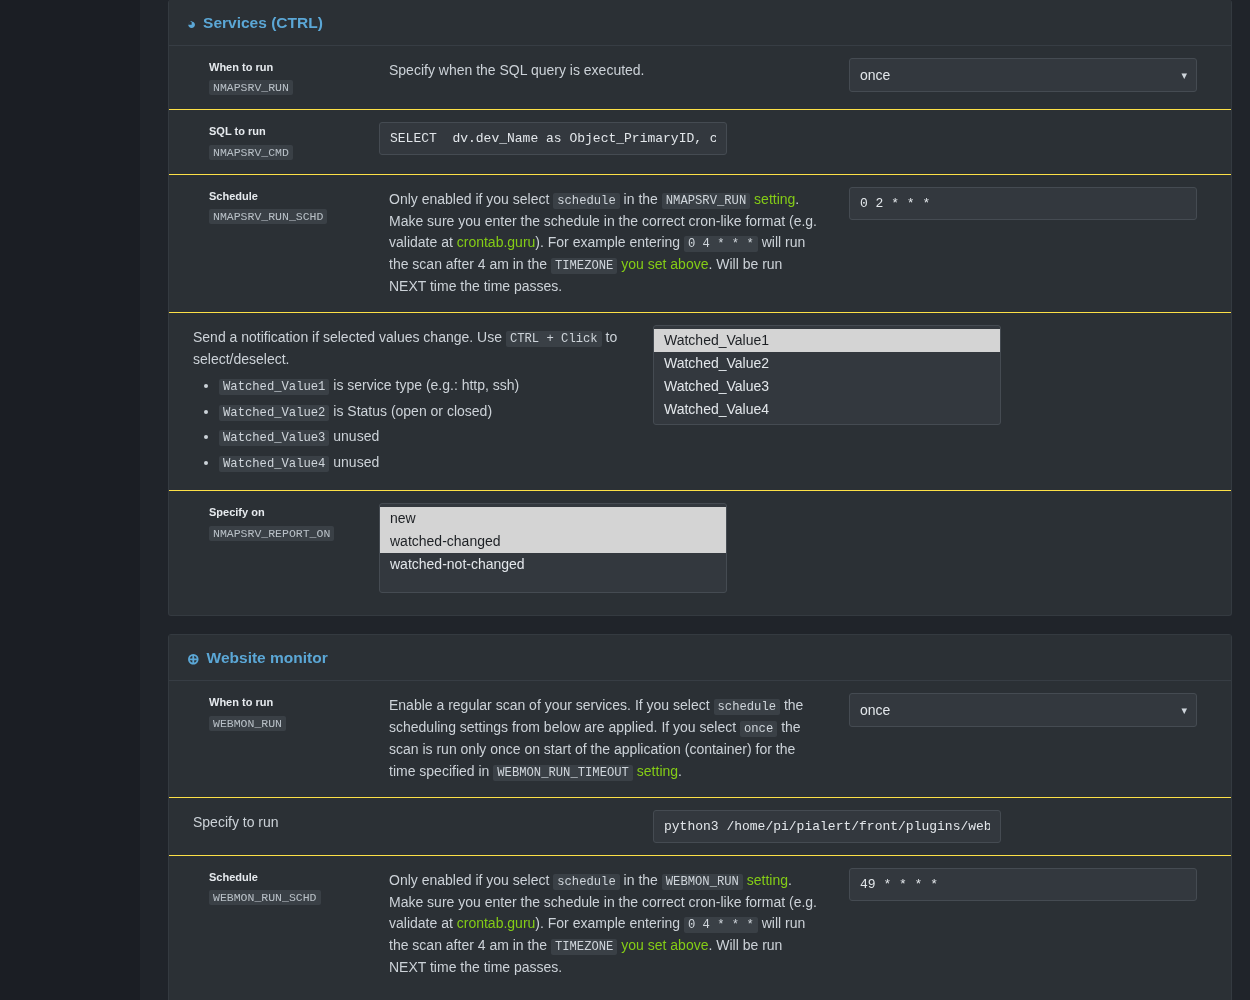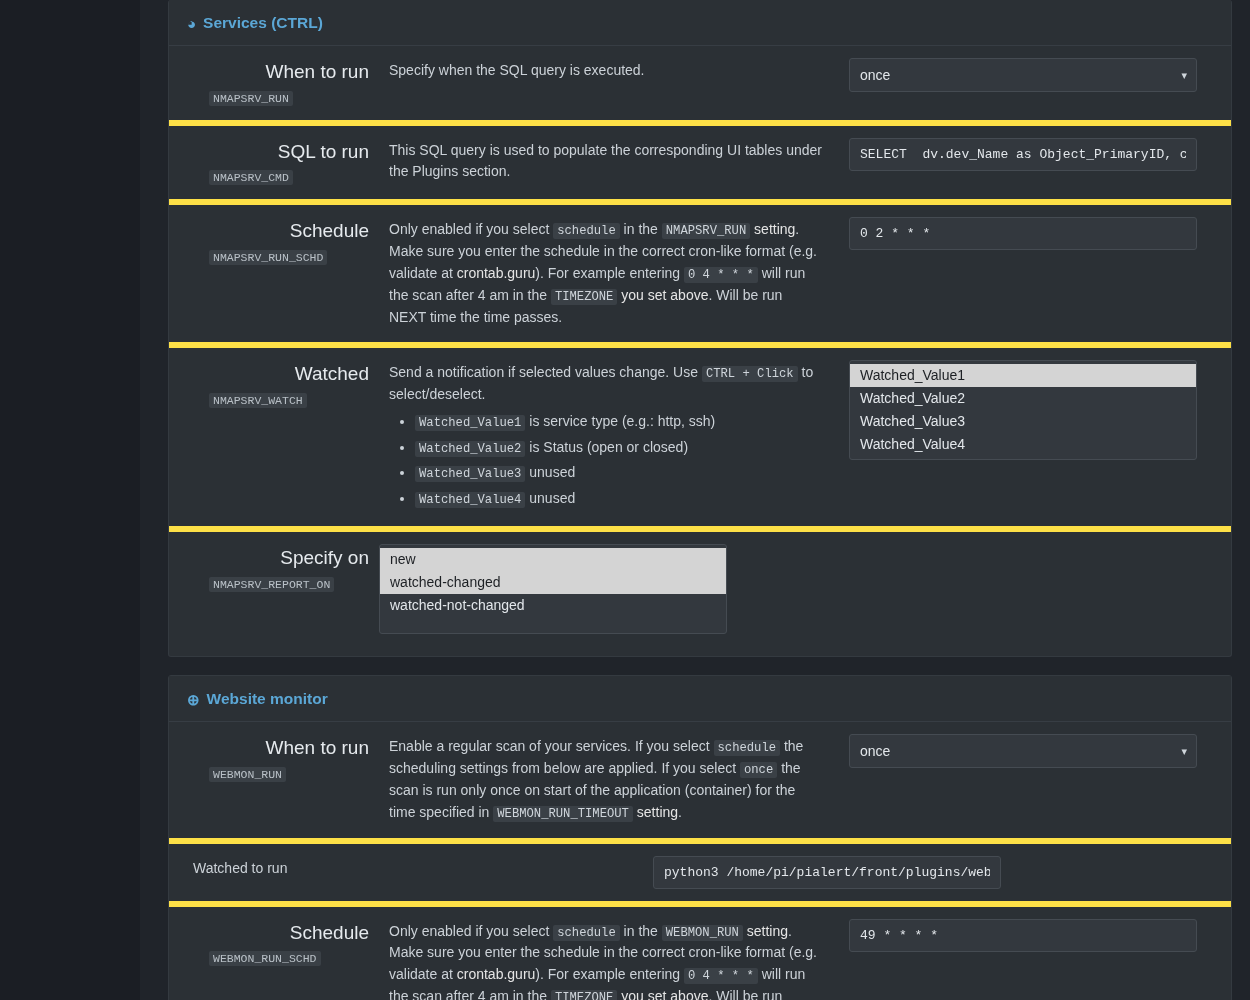--- a/index.html
+++ b/index.html
@@ -53,36 +53,35 @@
   .card-header .hicon {
     font-size: 15px;
     line-height: 1;
     color: #5ba7d6;
   }
   .card-body { padding: 0 0 10px 0; }
 
   .row {
     display: flex;
     align-items: flex-start;
-    border-top: 6px solid #fde047;
+    border-top: 1px solid #fde047;
     padding: 10px 14px 10px 14px;
   }
   .row:first-child { border-top: none; }
 
   .col-label {
     width: 196px;
     flex: 0 0 196px;
     padding: 4px 10px 4px 26px;
   }
   .col-label .lbl {
-    font-weight: 400;
-    font-size: 19px;
+    font-weight: 700;
+    font-size: 11px;
     color: #e6eaee;
     line-height: 1.3;
-    text-align: right;
   }
   .col-label .code-key {
     display: inline-block;
     margin-top: 6px;
     font-family: "Liberation Mono", monospace;
     font-size: 11.5px;
     color: #b9c0c7;
     background: #3a4046;
     padding: 1px 4px;
     border-radius: 2px;
@@ -99,21 +98,21 @@
   .col-desc code, .ic {
     font-family: "Liberation Mono", monospace;
     font-size: 12.2px;
     background: #3a4046;
     color: #cfd5db;
     padding: 1px 4px;
     border-radius: 2px;
     white-space: nowrap;
   }
   .col-desc a, .lnk {
-    color: #e5e5e5;
+    color: #84cc16;
     text-decoration: none;
   }
   .col-desc ul {
     margin: 4px 0 0 0;
     padding-left: 26px;
   }
   .col-desc li { margin: 2px 0; line-height: 1.6; }
 
   .col-field {
     width: 348px;
@@ -189,30 +188,28 @@
           <div class="card-body">
             <div class="row">
               <div class="col-label"><div class="lbl">When to run</div><span class="code-key">NMAPSRV_RUN</span></div>
               <div class="col-desc">Specify when the SQL query is executed.</div>
               <div class="col-field">
                 <div class="sel-wrap"><select class="ctl"><option selected="">once</option></select><span class="chev">▾</span></div>
               </div>
             </div>
             <div class="row">
               <div class="col-label"><div class="lbl">SQL to run</div><span class="code-key">NMAPSRV_CMD</span></div>
-              <div class="col-desc">This SQL query is used to populate the corresponding UI tables under the Plugins section.</div>
               <div class="col-field"><input class="ctl mono-ctl" type="text" value="SELECT  dv.dev_Name as Object_PrimaryID, cast({s-quo" style=""></div>
             </div>
             <div class="row">
               <div class="col-label"><div class="lbl">Schedule</div><span class="code-key">NMAPSRV_RUN_SCHD</span></div>
               <div class="col-desc">Only enabled if you select <code>schedule</code> in the <code>NMAPSRV_RUN</code> <a href="#">setting</a>. Make sure you enter the schedule in the correct cron-like format (e.g. validate at <a href="#">crontab.guru</a>). For example entering <code>0 4 * * *</code> will run the scan after 4 am in the <code>TIMEZONE</code> <a href="#">you set above</a>. Will be run NEXT time the time passes.</div>
               <div class="col-field"><input class="ctl mono-ctl" type="text" value="0 2 * * *" style=""></div>
             </div>
             <div class="row">
-              <div class="col-label"><div class="lbl">Watched</div><span class="code-key">NMAPSRV_WATCH</span></div>
               <div class="col-desc">Send a notification if selected values change. Use <code>CTRL + Click</code> to select/deselect.<ul>
                   <li><code>Watched_Value1</code> is service type (e.g.: http, ssh)</li>
                   <li><code>Watched_Value2</code> is Status (open or closed)</li>
                   <li><code>Watched_Value3</code> unused</li>
                   <li><code>Watched_Value4</code> unused</li>
                 </ul></div>
               <div class="col-field">
                 <div class="listbox watched tall">
                   <div class="opt sel">Watched_Value1</div>
                   <div class="opt">Watched_Value2</div>
@@ -240,21 +237,21 @@
           </div>
           <div class="card-body">
             <div class="row">
               <div class="col-label"><div class="lbl">When to run</div><span class="code-key">WEBMON_RUN</span></div>
               <div class="col-desc">Enable a regular scan of your services. If you select <code>schedule</code> the scheduling settings from below are applied. If you select <code>once</code> the scan is run only once on start of the application (container) for the time specified in <code>WEBMON_RUN_TIMEOUT</code> <a href="#">setting</a>.</div>
               <div class="col-field">
                 <div class="sel-wrap"><select class="ctl"><option selected="">once</option></select><span class="chev">▾</span></div>
               </div>
             </div>
             <div class="row">
-              <div class="col-desc">Watched to run</div>
+              <div class="col-desc">Specify to run</div>
               <div class="col-field"><input class="ctl mono-ctl" type="text" value="python3 /home/pi/pialert/front/plugins/website_monit" style=""></div>
             </div>
             <div class="row">
               <div class="col-label"><div class="lbl">Schedule</div><span class="code-key">WEBMON_RUN_SCHD</span></div>
               <div class="col-desc">Only enabled if you select <code>schedule</code> in the <code>WEBMON_RUN</code> <a href="#">setting</a>. Make sure you enter the schedule in the correct cron-like format (e.g. validate at <a href="#">crontab.guru</a>). For example entering <code>0 4 * * *</code> will run the scan after 4 am in the <code>TIMEZONE</code> <a href="#">you set above</a>. Will be run NEXT time the time passes.</div>
               <div class="col-field"><input class="ctl mono-ctl" type="text" value="49 * * * *" style=""></div>
             </div>
           </div>
         </div>
       </div>

